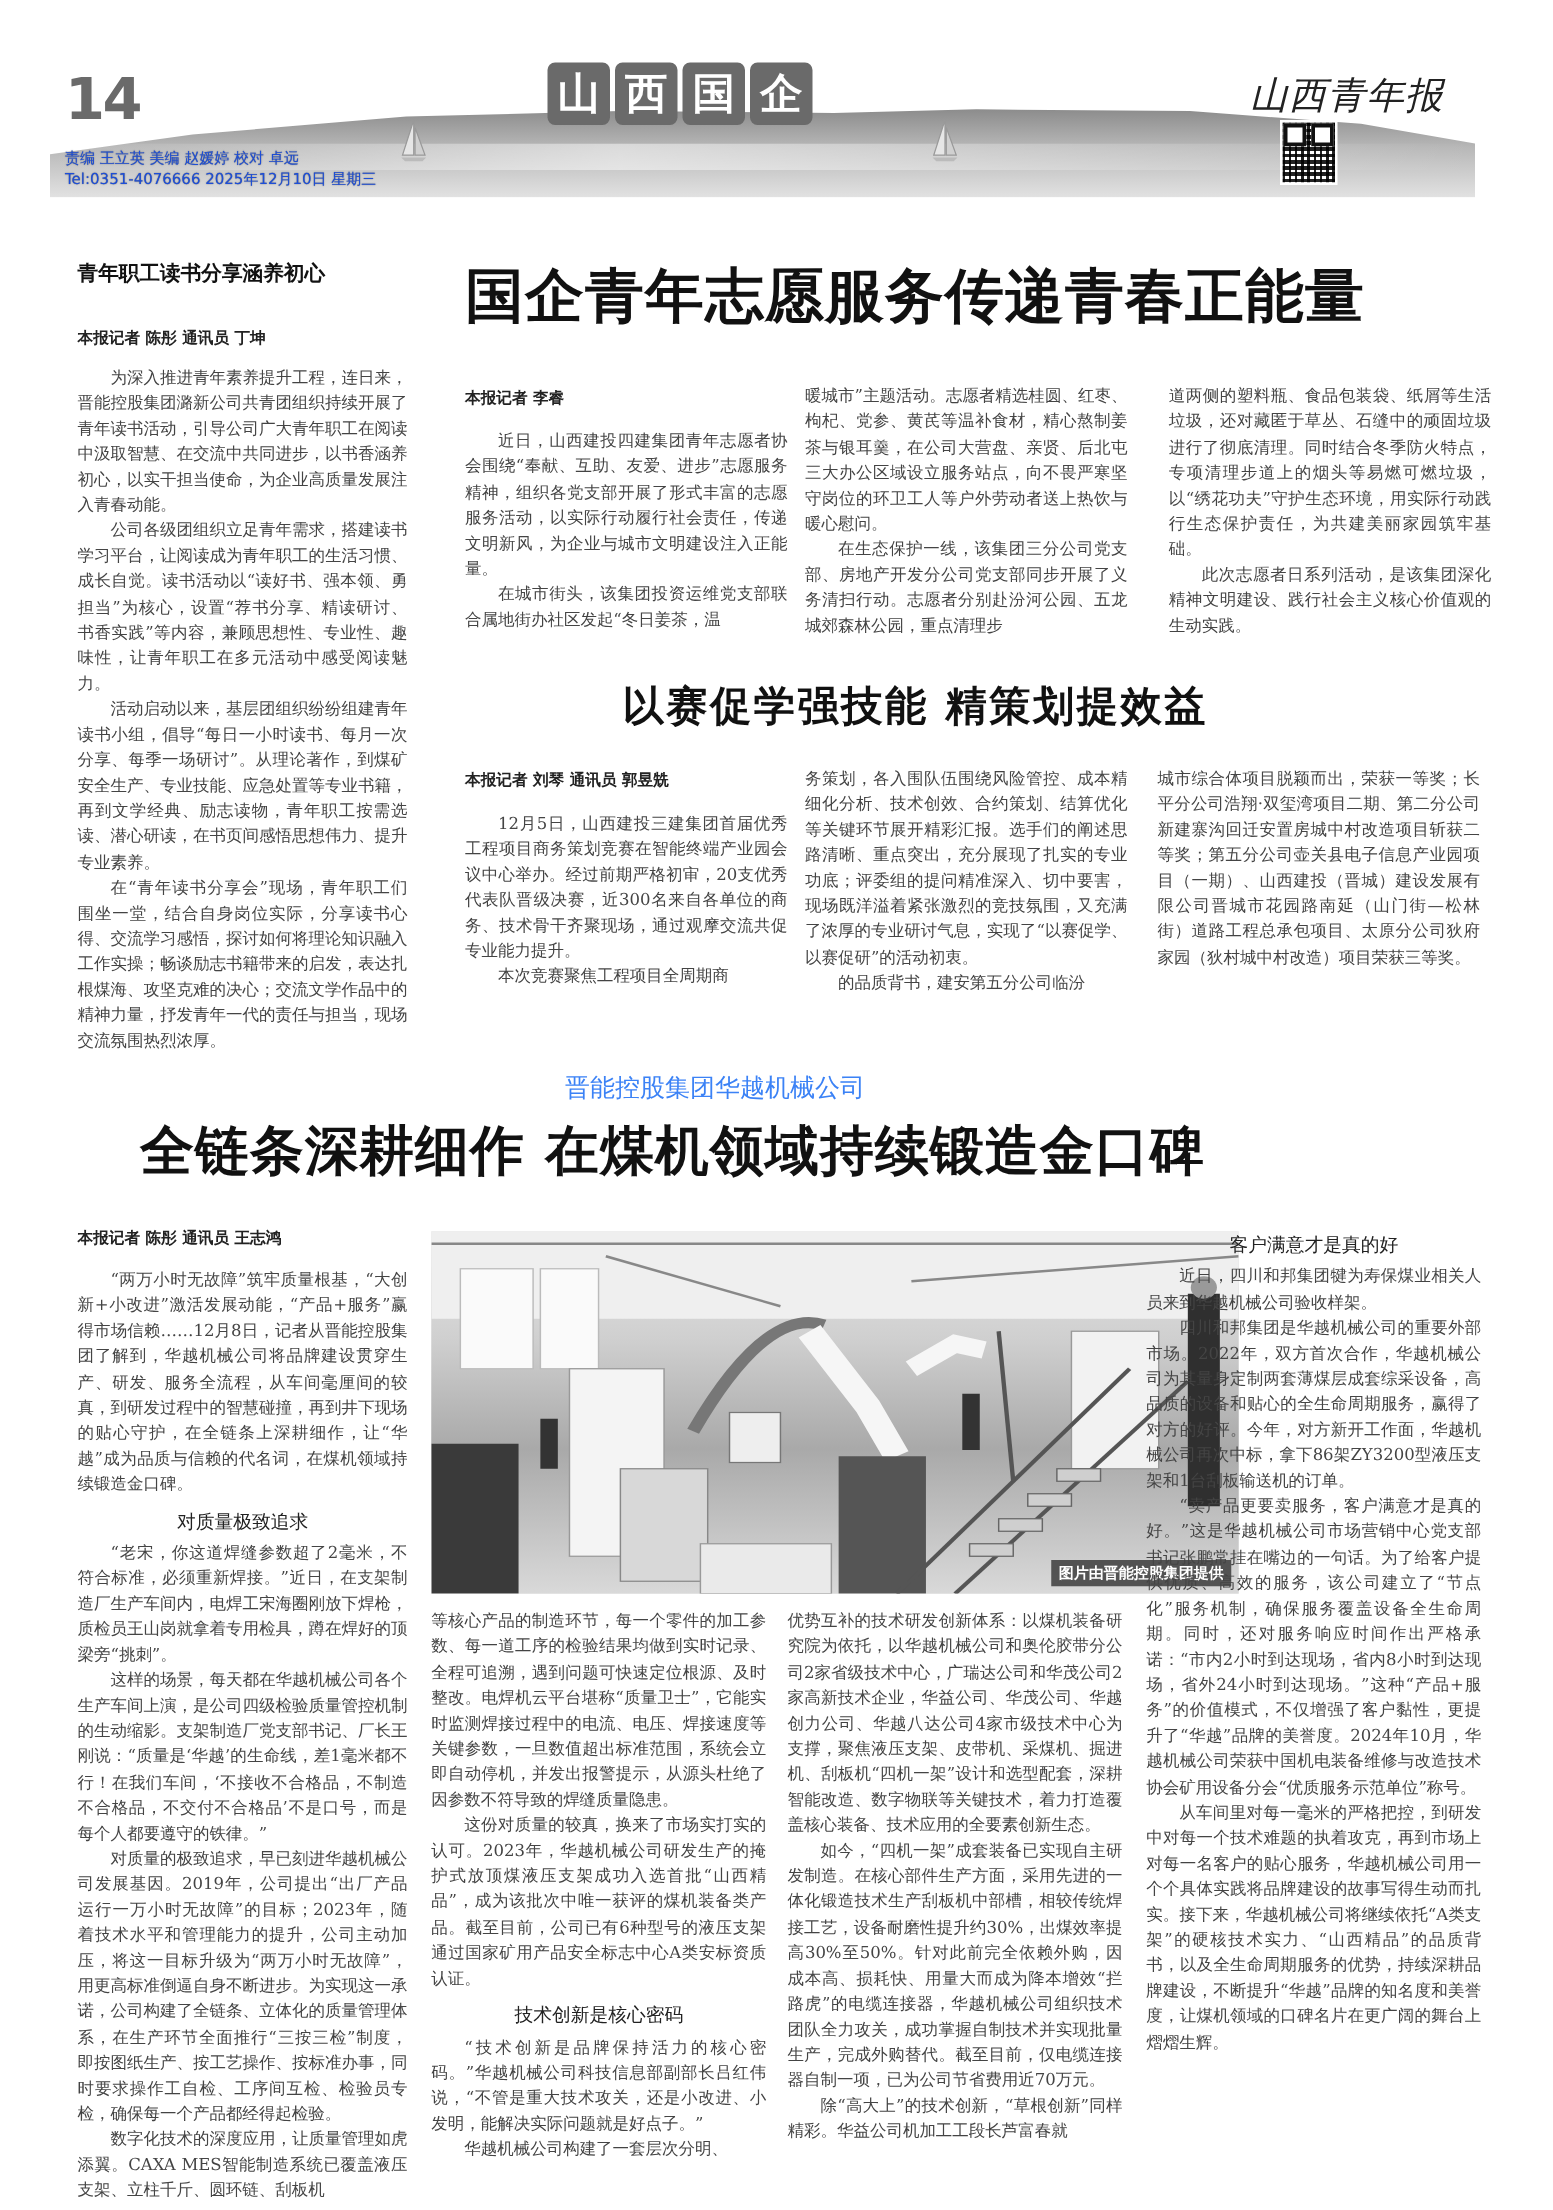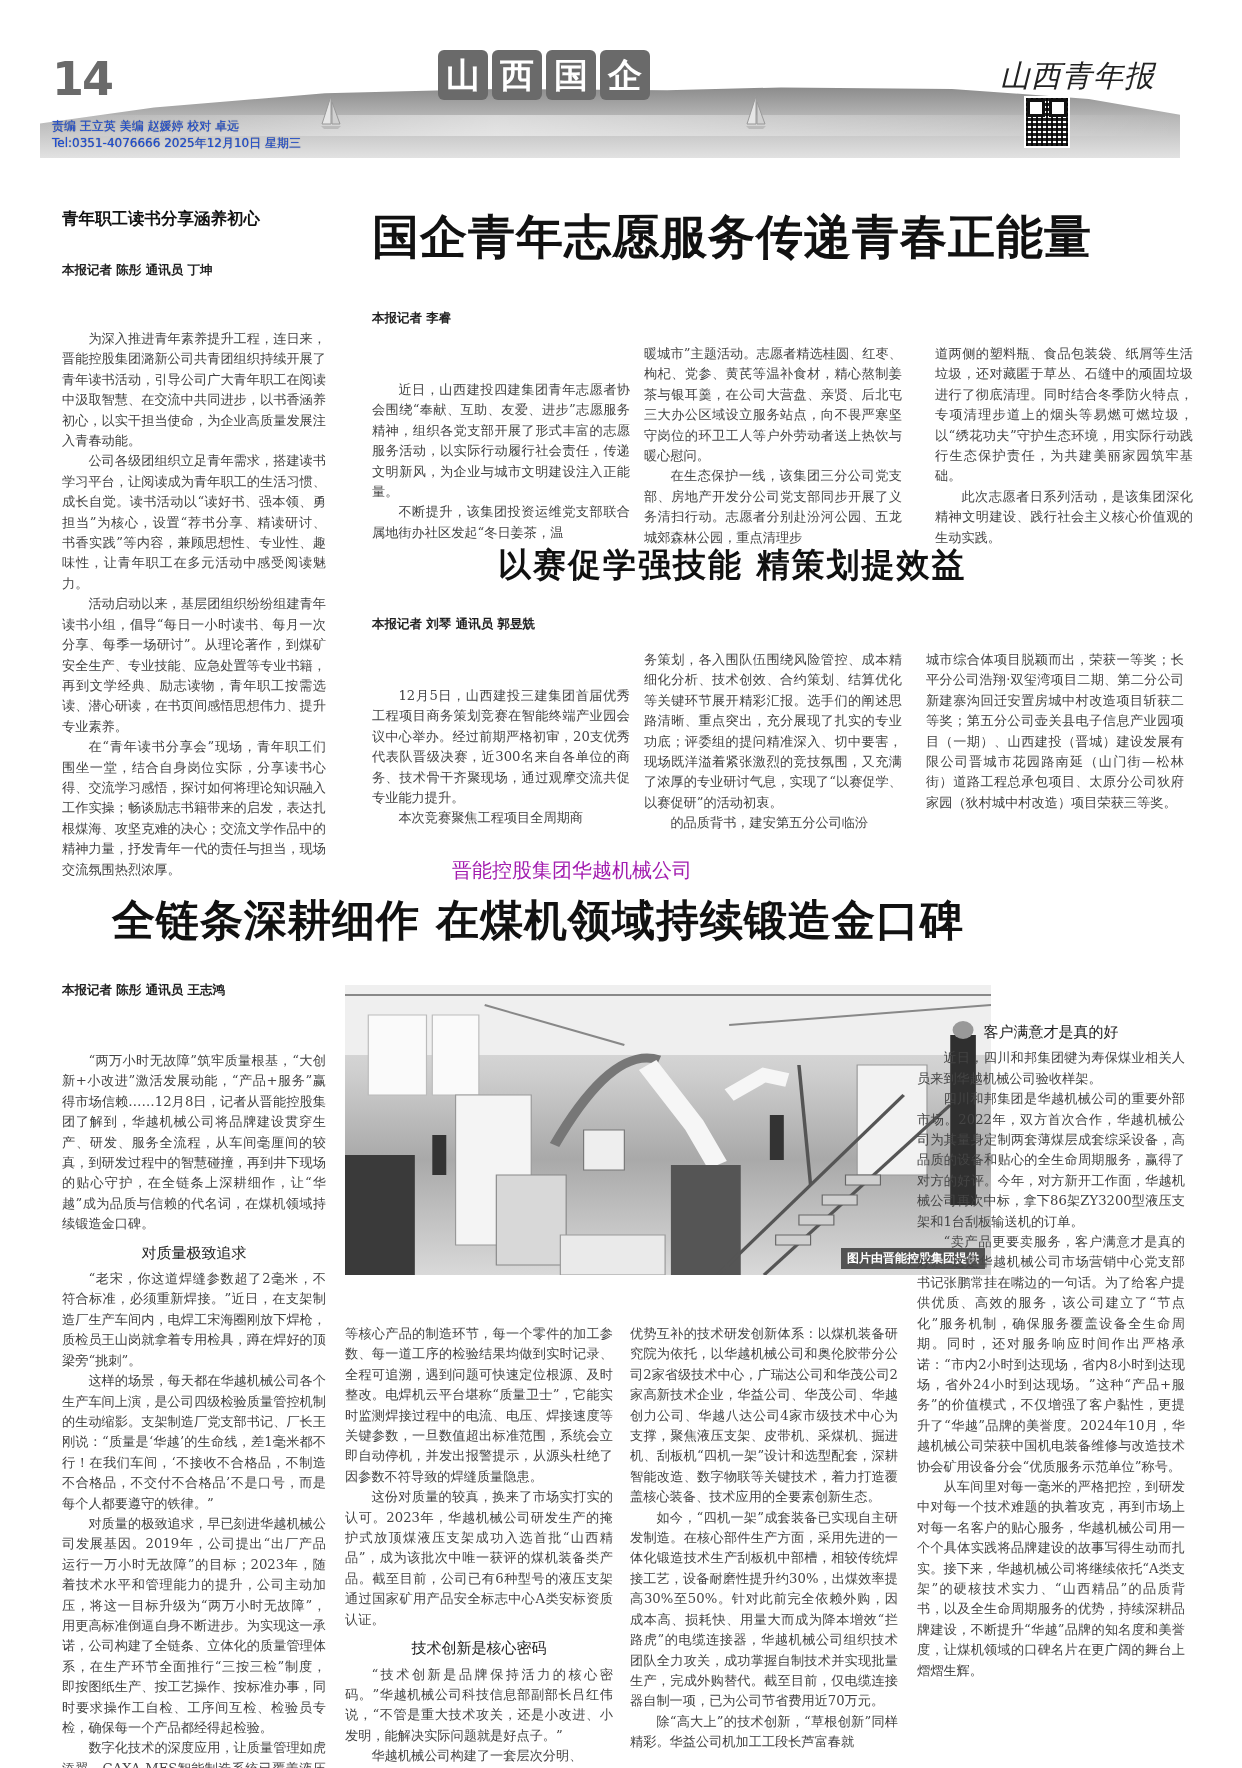--- a/index.html
+++ b/index.html
@@ -22,21 +22,21 @@
   .paper-name { position: absolute; left: 1000px; top: 56px; font-family: "DejaVu Serif", serif; font-style: italic; font-size: 30px; color: #222; letter-spacing: 1px; }
   .qr { position: absolute; left: 1024px; top: 96px; width: 46px; height: 52px; background:
           repeating-linear-gradient(0deg, #222 0 3px, #fff 3px 5px),
           repeating-linear-gradient(90deg, #222 0 2px, #fff 2px 5px); background-blend-mode: multiply; border: 2px solid #fff; }
   .qr::before, .qr::after { content: ""; position: absolute; width: 12px; height: 12px; border: 3px solid #111; background: #fff; }
   .qr::before { left: 1px; top: 1px; }
   .qr::after { right: 1px; top: 1px; }
   .editors { position: absolute; left: 52px; top: 118px; font-family: "DejaVu Sans", sans-serif; font-size: 12px; color: #1d4ed8; line-height: 17px; text-shadow: 0 0 1px #555; }
 
   
-  .col { position: absolute; font-size: 13.2px; line-height: 20.4px; color: #444; text-align: justify; margin-top: 36px; }
+  .col { position: absolute; font-size: 13.2px; line-height: 20.4px; color: #444; text-align: justify; }
   .col p { text-indent: 2em; }
   .byline { position: absolute; font-family: "DejaVu Sans", sans-serif; font-weight: bold; font-size: 12.5px; color: #222; }
   .subhead { font-family: "DejaVu Sans", sans-serif; font-weight: normal; font-size: 15px; color: #222; text-align: center; margin: 8px 0 6px 0; }
   .headline { position: absolute; font-family: "DejaVu Sans", sans-serif; font-weight: bold; color: #111; white-space: nowrap; }
 
   
   .photo { position: absolute; left: 345px; top: 985px; width: 646px; height: 290px; overflow: hidden;
            background: linear-gradient(180deg, #e8e8e8 0%, #cfcfcf 30%, #a9a9a9 60%, #d9d9d9 100%); }
   .photo svg { position: absolute; left: 0; top: 0; width: 100%; height: 100%; }
   .photo-credit { position: absolute; right: 6px; bottom: 6px; background: rgba(60,60,60,.85); color: #fff;
@@ -85,21 +85,21 @@
     <p>活动启动以来，基层团组织纷纷组建青年读书小组，倡导“每日一小时读书、每月一次分享、每季一场研讨”。从理论著作，到煤矿安全生产、专业技能、应急处置等专业书籍，再到文学经典、励志读物，青年职工按需选读、潜心研读，在书页间感悟思想伟力、提升专业素养。</p>
     <p>在“青年读书分享会”现场，青年职工们围坐一堂，结合自身岗位实际，分享读书心得、交流学习感悟，探讨如何将理论知识融入工作实操；畅谈励志书籍带来的启发，表达扎根煤海、攻坚克难的决心；交流文学作品中的精神力量，抒发青年一代的责任与担当，现场交流氛围热烈浓厚。</p>
   </div>
 </section>
 
 <section>
   <div class="headline" style="left:372px; top:206px; font-size:47px; letter-spacing:1px;">国企青年志愿服务传递青春正能量</div>
   <div class="byline" style="left:372px; top:310px;">本报记者 李睿</div>
   <div class="col" style="left:372px; top:344px; width:258px;">
     <p>近日，山西建投四建集团青年志愿者协会围绕“奉献、互助、友爱、进步”志愿服务精神，组织各党支部开展了形式丰富的志愿服务活动，以实际行动履行社会责任，传递文明新风，为企业与城市文明建设注入正能量。</p>
-    <p>不断提升，该集团投资运维党支部联合属地街办社区发起“冬日姜茶，温</p>
+    <p>在城市街头，该集团投资运维党支部联合属地街办社区发起“冬日姜茶，温</p>
   </div>
   <div class="col" style="left:644px; top:308px; width:258px;">
     <p style="text-indent:0">暖城市”主题活动。志愿者精选桂圆、红枣、枸杞、党参、黄芪等温补食材，精心熬制姜茶与银耳羹，在公司大营盘、亲贤、后北屯三大办公区域设立服务站点，向不畏严寒坚守岗位的环卫工人等户外劳动者送上热饮与暖心慰问。</p>
     <p>在生态保护一线，该集团三分公司党支部、房地产开发分公司党支部同步开展了义务清扫行动。志愿者分别赴汾河公园、五龙城郊森林公园，重点清理步</p>
   </div>
   <div class="col" style="left:935px; top:308px; width:258px;">
     <p style="text-indent:0">道两侧的塑料瓶、食品包装袋、纸屑等生活垃圾，还对藏匿于草丛、石缝中的顽固垃圾进行了彻底清理。同时结合冬季防火特点，专项清理步道上的烟头等易燃可燃垃圾，以“绣花功夫”守护生态环境，用实际行动践行生态保护责任，为共建美丽家园筑牢基础。</p>
     <p>此次志愿者日系列活动，是该集团深化精神文明建设、践行社会主义核心价值观的生动实践。</p>
   </div>
 </section>
@@ -114,21 +114,21 @@
   <div class="col" style="left:644px; top:614px; width:258px;">
     <p style="text-indent:0">务策划，各入围队伍围绕风险管控、成本精细化分析、技术创效、合约策划、结算优化等关键环节展开精彩汇报。选手们的阐述思路清晰、重点突出，充分展现了扎实的专业功底；评委组的提问精准深入、切中要害，现场既洋溢着紧张激烈的竞技氛围，又充满了浓厚的专业研讨气息，实现了“以赛促学、以赛促研”的活动初衷。</p>
     <p>的品质背书，建安第五分公司临汾</p>
   </div>
   <div class="col" style="left:926px; top:614px; width:258px;">
     <p style="text-indent:0">城市综合体项目脱颖而出，荣获一等奖；长平分公司浩翔·双玺湾项目二期、第二分公司新建寨沟回迁安置房城中村改造项目斩获二等奖；第五分公司壶关县电子信息产业园项目（一期）、山西建投（晋城）建设发展有限公司晋城市花园路南延（山门街—松林街）道路工程总承包项目、太原分公司狄府家园（狄村城中村改造）项目荣获三等奖。</p>
   </div>
 </section>
 
 <section>
-  <div class="headline" style="left:452px; top:857px; font-size:20px; font-weight:normal; font-family:'DejaVu Serif', serif; color:#a21caf;">晋能控股集团华越机械公司</div>
+  <div class="headline" style="left:452px; top:857px; font-size:20px; font-weight:normal; font-family:'DejaVu Serif', serif; color:#3b82f6;">晋能控股集团华越机械公司</div>
   <div class="headline" style="left:112px; top:892px; font-size:43px; letter-spacing:1px;">全链条深耕细作  在煤机领域持续锻造金口碑</div>
   <div class="byline" style="left:62px; top:982px;">本报记者 陈彤 通讯员 王志鸿</div>
 
   <div class="col" style="left:62px; top:1015px; width:264px;">
     <p>“两万小时无故障”筑牢质量根基，“大创新+小改进”激活发展动能，“产品+服务”赢得市场信赖……12月8日，记者从晋能控股集团了解到，华越机械公司将品牌建设贯穿生产、研发、服务全流程，从车间毫厘间的较真，到研发过程中的智慧碰撞，再到井下现场的贴心守护，在全链条上深耕细作，让“华越”成为品质与信赖的代名词，在煤机领域持续锻造金口碑。</p>
     <div class="subhead">对质量极致追求</div>
     <p>“老宋，你这道焊缝参数超了2毫米，不符合标准，必须重新焊接。”近日，在支架制造厂生产车间内，电焊工宋海圈刚放下焊枪，质检员王山岗就拿着专用检具，蹲在焊好的顶梁旁“挑刺”。</p>
     <p>这样的场景，每天都在华越机械公司各个生产车间上演，是公司四级检验质量管控机制的生动缩影。支架制造厂党支部书记、厂长王刚说：“质量是‘华越’的生命线，差1毫米都不行！在我们车间，‘不接收不合格品，不制造不合格品，不交付不合格品’不是口号，而是每个人都要遵守的铁律。”</p>
     <p>对质量的极致追求，早已刻进华越机械公司发展基因。2019年，公司提出“出厂产品运行一万小时无故障”的目标；2023年，随着技术水平和管理能力的提升，公司主动加压，将这一目标升级为“两万小时无故障”，用更高标准倒逼自身不断进步。为实现这一承诺，公司构建了全链条、立体化的质量管理体系，在生产环节全面推行“三按三检”制度，即按图纸生产、按工艺操作、按标准办事，同时要求操作工自检、工序间互检、检验员专检，确保每一个产品都经得起检验。</p>
     <p>数字化技术的深度应用，让质量管理如虎添翼。CAXA MES智能制造系统已覆盖液压支架、立柱千斤、圆环链、刮板机</p>

